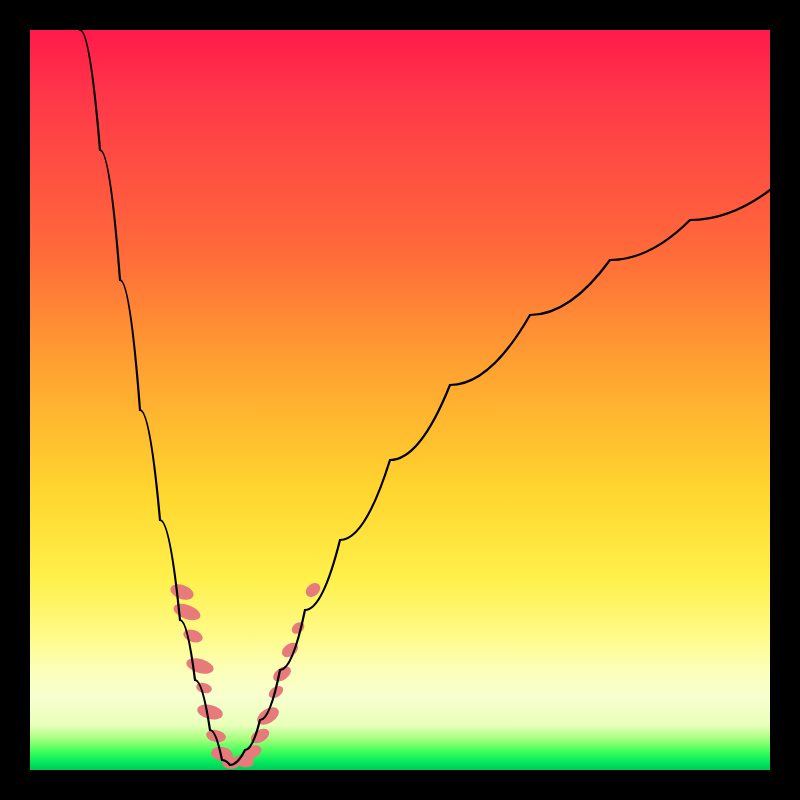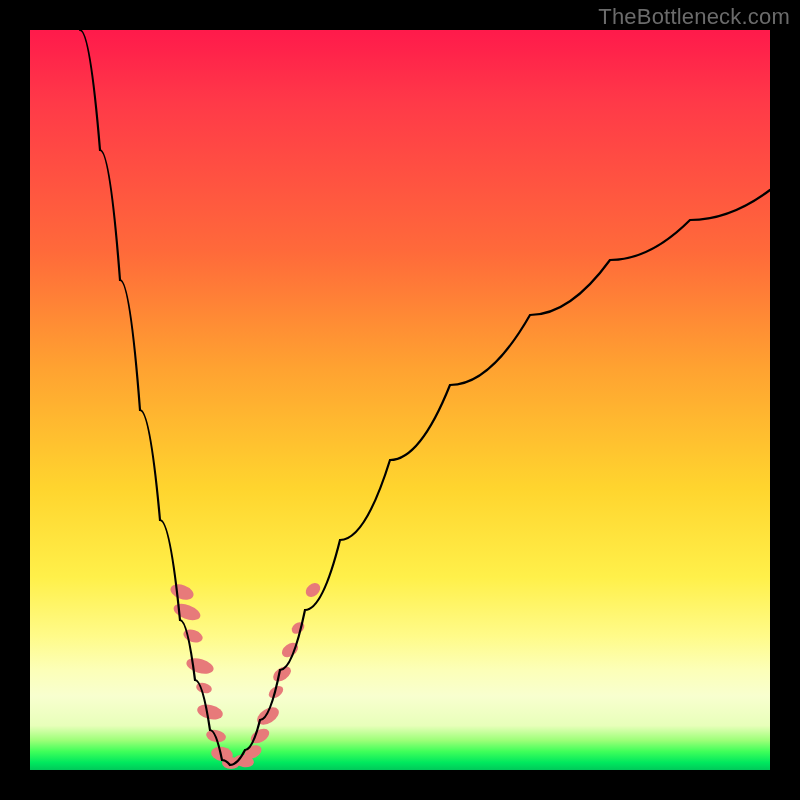--- a/index.html
+++ b/index.html
@@ -70,21 +70,20 @@
   .bead {
     fill: #e77a7a;
     stroke: none;
   }
 </style>
 </head>
 <body>
 
 <div class="frame">
 
-  <div class="watermark">TheBottleneck.com</div>
 
   <div class="plot-area">
     <svg class="curve" viewBox="0 0 740 740">
       <g id="bead-group">
           <ellipse cx="152" cy="562" rx="7" ry="12" class="bead" transform="rotate(-70 152 562)" fill="#e77a7a"></ellipse>
           <ellipse cx="157" cy="582" rx="7" ry="14" class="bead" transform="rotate(-70 157 582)" fill="#e77a7a"></ellipse>
           <ellipse cx="163" cy="606" rx="6" ry="10" class="bead" transform="rotate(-72 163 606)" fill="#e77a7a"></ellipse>
           <ellipse cx="170" cy="636" rx="7" ry="14" class="bead" transform="rotate(-74 170 636)" fill="#e77a7a"></ellipse>
           <ellipse cx="174" cy="658" rx="5" ry="8" class="bead" transform="rotate(-75 174 658)" fill="#e77a7a"></ellipse>
           <ellipse cx="180" cy="682" rx="7" ry="13" class="bead" transform="rotate(-77 180 682)" fill="#e77a7a"></ellipse>

